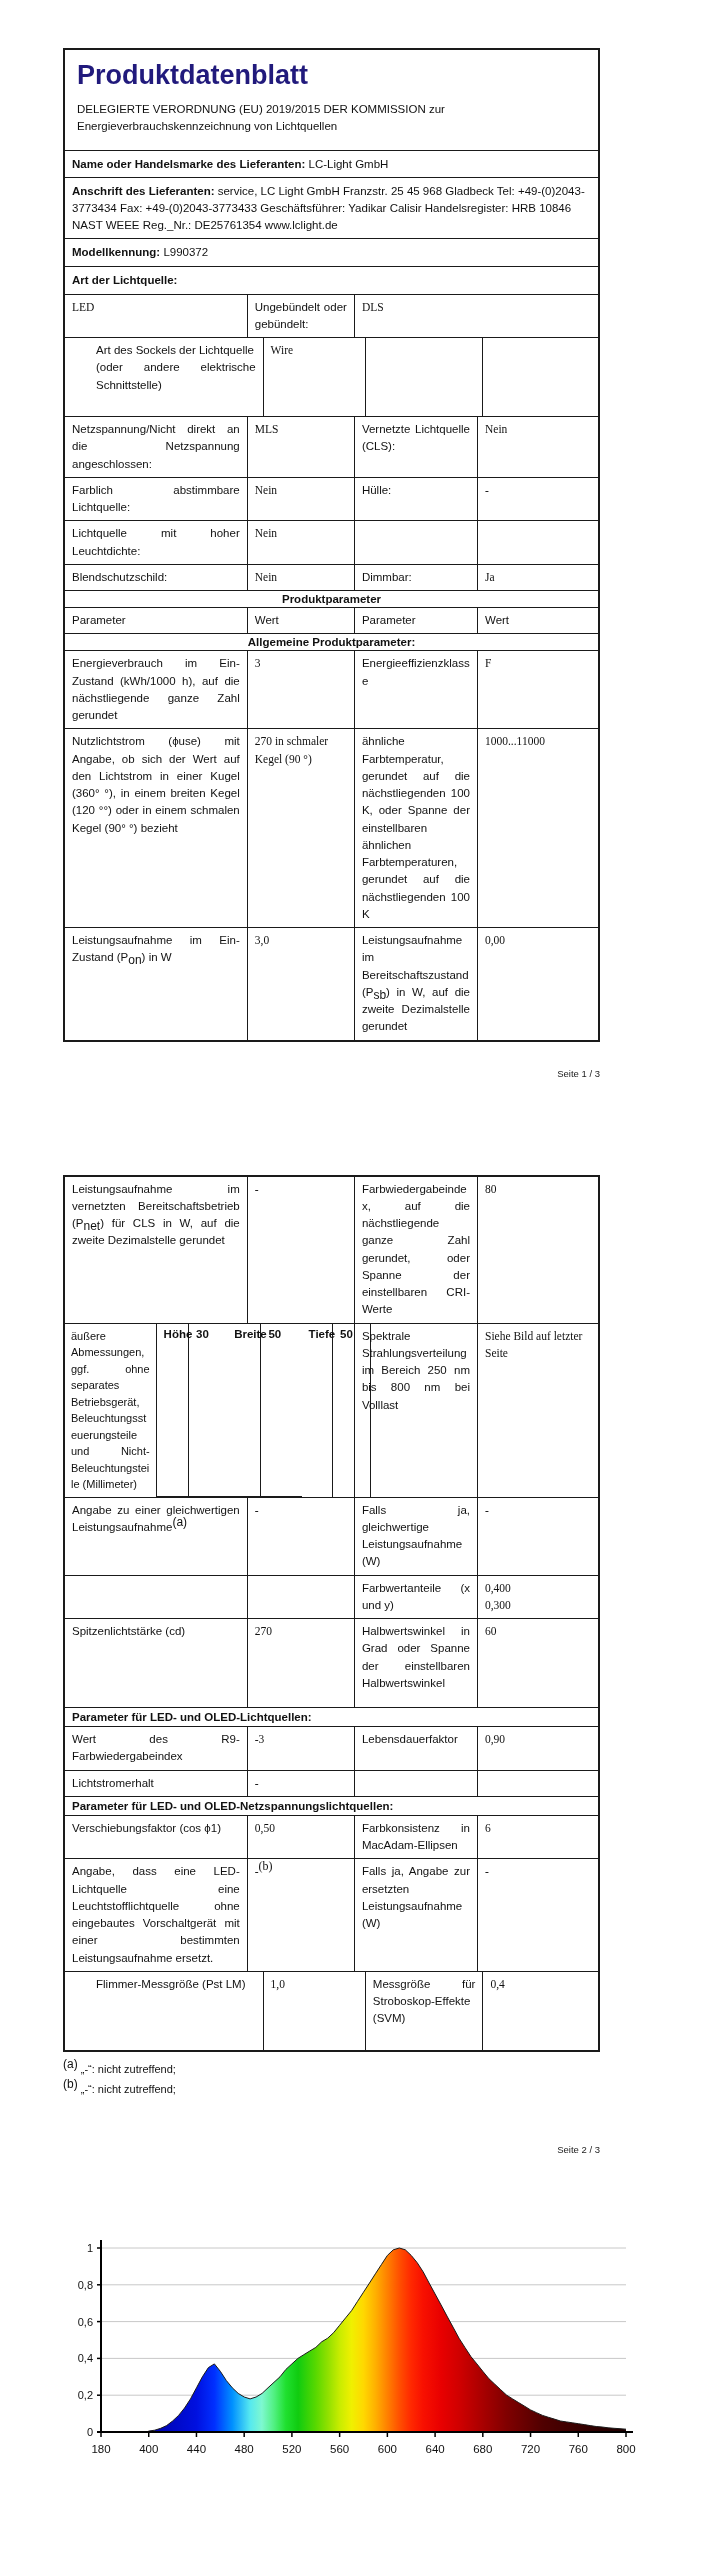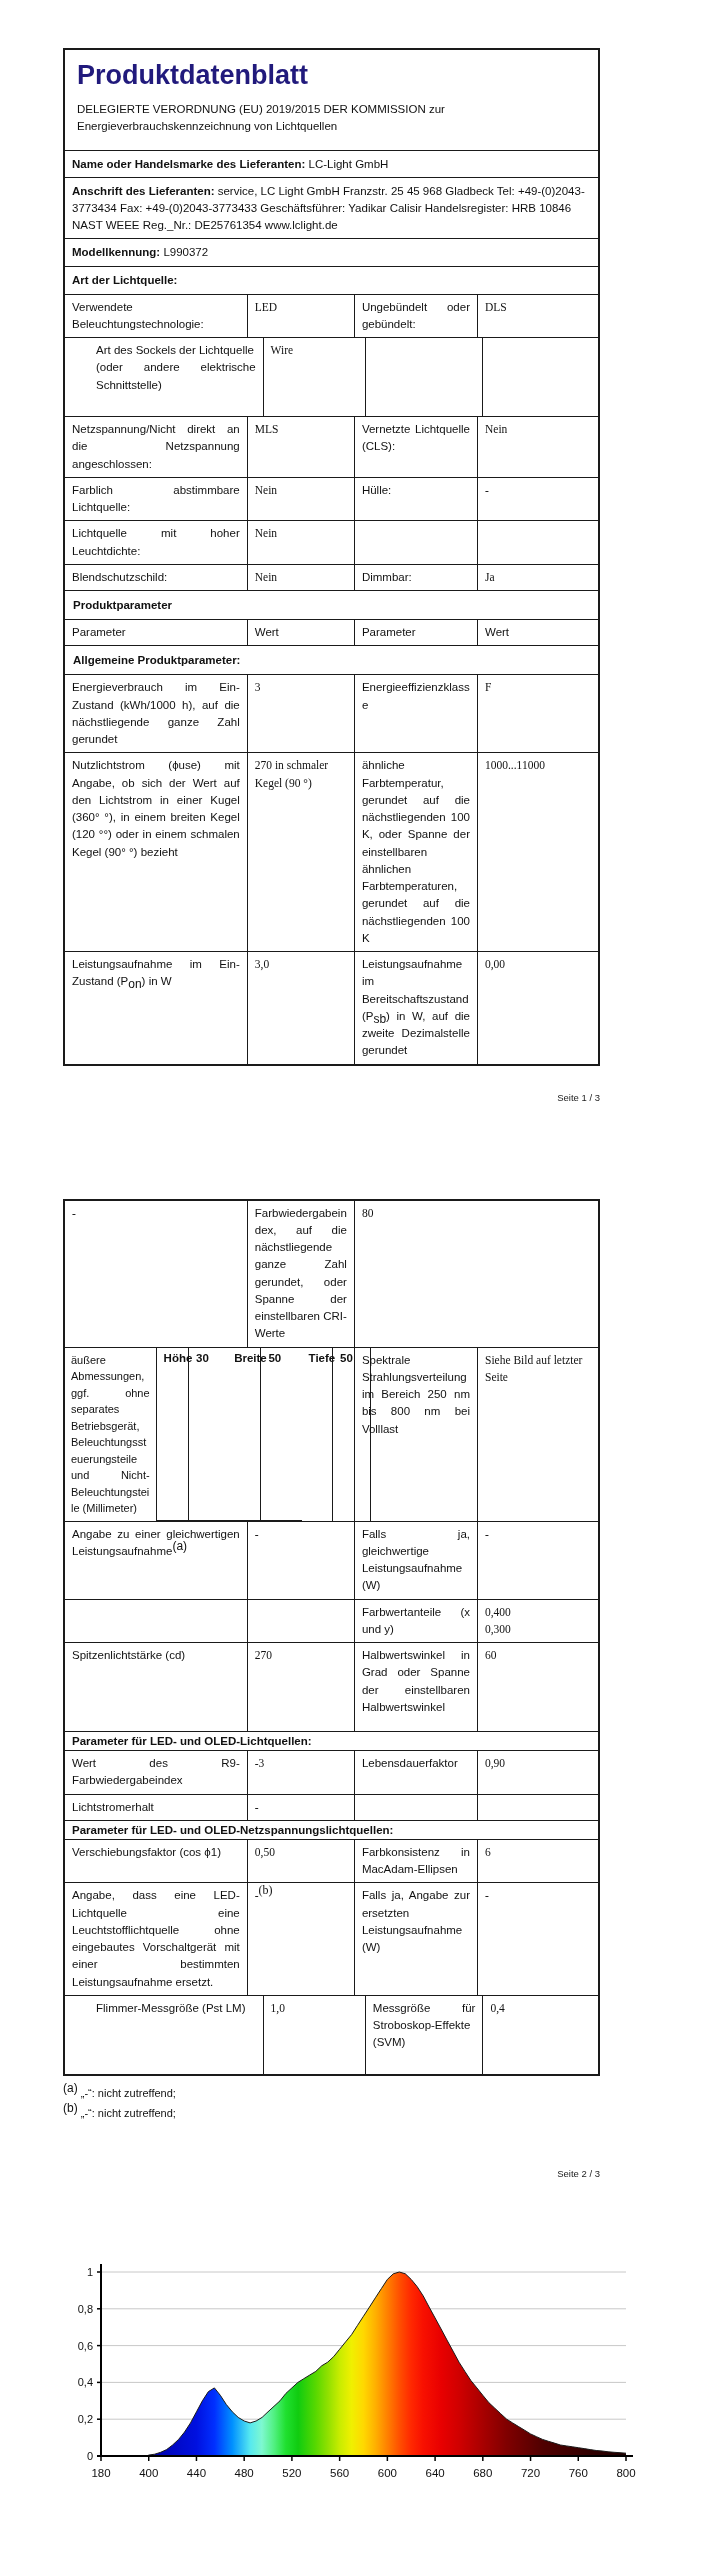--- a/index.html
+++ b/index.html
@@ -12,21 +12,21 @@
   .grid4{display:grid;grid-template-columns:34.1% 20.1% 23.1% 22.7%;}
   .dimgrid{display:grid;grid-template-columns:17% 37.2% 23.1% 22.7%;}
   .c{padding:4px 7px;font-size:11.5px;line-height:1.5;border-left:1px solid #1a1a1a;
      overflow-wrap:break-word;white-space:pre-line;}
   .grid4 .c:first-child,.dimgrid .c:first-child{border-left:none;}
   .lab{text-align:justify;}
   .val{text-align:left;font-family:Liberation Serif, serif;}
   .kv{padding:5px 7px;font-size:11.5px;line-height:1.45;}
   .b{font-weight:bold;}
   .sec{padding:3px 7px;font-size:11.5px;font-weight:bold;}
-  .sec.center{text-align:left;padding:8px;}
+  .sec.center{text-align:center;padding:2px;}
   
   .title-block{padding:10px 12px 14px 12px;}
   h1{margin:0;font-size:27px;line-height:1.15;font-weight:bold;}
   .reg{margin:10px 0 0 0;font-size:11.5px;line-height:1.5;max-width:462px;}
   
   .dim-label{padding:4px 6px;font-size:11px;line-height:1.5;text-align:justify;overflow-wrap:anywhere;}
   .dim-sub{display:grid;grid-template-columns:46% 54%;border-bottom:1px solid #1a1a1a;}
   .dim-sub.last{border-bottom:none;}
   .dim-wrap{border-left:1px solid #1a1a1a;display:flex;font-weight:bold;}
   .dim-name{padding:4px 7px;font-size:11.5px;border-right:1px solid #1a1a1a;}
@@ -71,21 +71,20 @@
     <div class="row kv">
       <span class="b">Modellkennung:</span>
       <span>L990372</span>
     </div>
 
     <div class="row kv">
       <span class="b">Art der Lichtquelle:</span>
     </div>
 
     <div class="row grid4">
-      <div class="c lab">Verwendete Beleuchtungstechnologie:</div>
       <div class="c val">LED</div>
       <div class="c lab">Ungebündelt oder gebündelt:</div>
       <div class="c val">DLS</div>
     </div>
     <div class="row grid4 mh88">
       <div class="c lab">Art des Sockels der Lichtquelle
 (oder andere elektrische Schnittstelle)</div>
       <div class="c val">Wire</div>
       <div class="c lab"></div>
       <div class="c val"></div>
@@ -144,20 +143,21 @@
       <div class="c lab">Leistungsaufnahme im Bereitschaftszustand (P<sub>sb</sub>) in W, auf die zweite Dezimalstelle gerundet</div>
       <div class="c val">0,00</div>
     </div>
   </div>
 
   <div class="pfooter f1">Seite 1 / 3</div>
 
   <div class="ptable t2">
 
     <div class="row grid4 mh125">
+      <div class="c lab">Leistungsaufnahme im vernetzten Bereitschaftsbetrieb (P<sub>net</sub>) für CLS in W, auf die zweite Dezimalstelle gerundet</div>
       <div class="c val">-</div>
       <div class="c lab">Farbwiedergabeindex, auf die nächstliegende ganze Zahl gerundet, oder Spanne der einstellbaren CRI-Werte</div>
       <div class="c val">80</div>
     </div>
 
     <div class="row dimgrid">
       <div class="dim-label">äußere Abmessungen, ggf. ohne separates Betriebsgerät, Beleuchtungssteuerungsteile und Nicht-Beleuchtungsteile (Millimeter)</div>
       <div class="dim-wrap">
         <div class="dim-sub">
           <div class="dim-name">Höhe</div>

